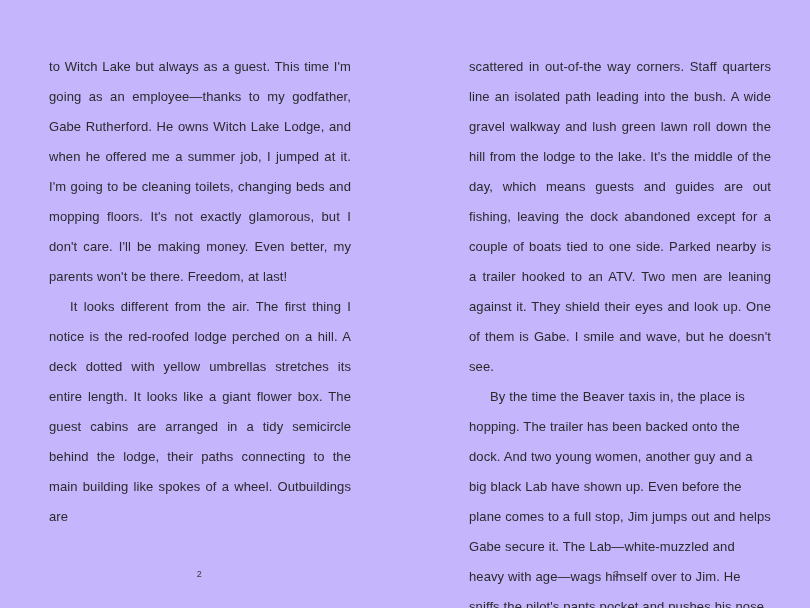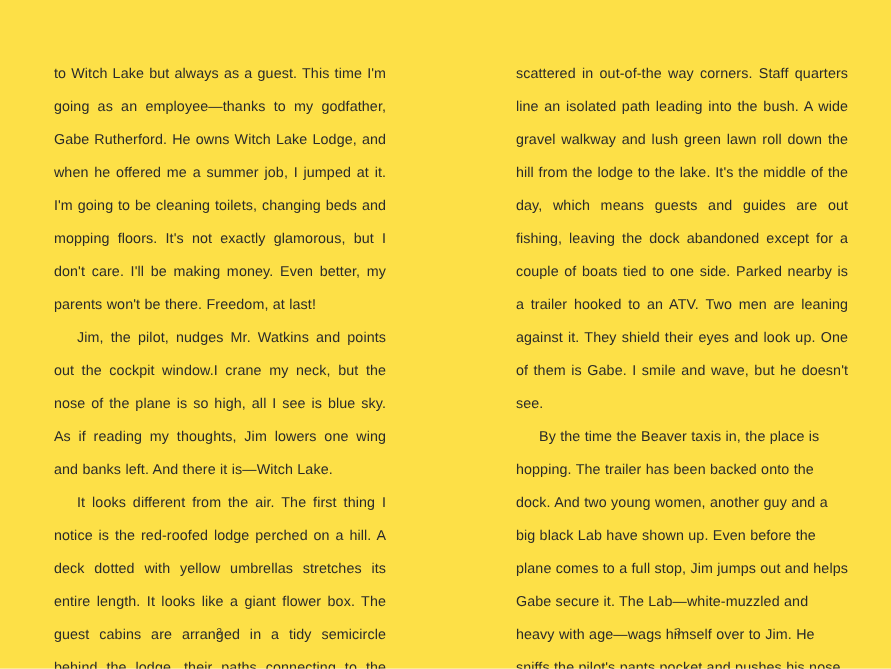--- a/index.html
+++ b/index.html
@@ -11,21 +11,21 @@
     width: 810px;
     height: 608px;
     font-family: "Liberation Sans", sans-serif;
     color: #2a2a2a;
     overflow: hidden;
   }
   .page-spread {
     position: relative;
     width: 810px;
     height: 608px;
-    background: #fde047;
+    background: #c4b5fd;
   }
   .page {
     position: absolute;
     top: 0;
     height: 608px;
   }
   .page-left  { left: 0;   width: 405px; }
   .page-right { left: 414px; width: 405px; }
 
   .text-column {
@@ -67,21 +67,20 @@
   .page-right .folio { left: 0; }
 </style>
 </head>
 <body>
 
 <div class="page-spread">
 
   <div class="page page-left">
     <div class="text-column">
       <p class="para">to Witch Lake but always as a guest. This time I'm going as an employee—thanks to my godfather, Gabe Rutherford. He owns Witch Lake Lodge, and when he offered me a summer job, I jumped at it. I'm going to be cleaning toilets, changing beds and mopping floors. It's not exactly glamorous, but I don't care. I'll be making money. Even better, my parents won't be there. Freedom, at last!</p>
-      <p class="para indented">Jim, the pilot, nudges Mr. Watkins and points out the cockpit window.I crane my neck, but the nose of the plane is so high, all I see is blue sky. As if reading my thoughts, Jim lowers one wing and banks left. And there it is—Witch Lake.</p>
       <p class="para indented">It looks different from the air. The first thing I notice is the red-roofed lodge perched on a hill. A deck dotted with yellow umbrellas stretches its entire length. It looks like a giant flower box. The guest cabins are arranged in a tidy semicircle behind the lodge, their paths connecting to the main building like spokes of a wheel. Outbuildings are</p>
     </div>
     <div class="folio">2</div>
   </div>
 
   <div class="page page-right">
     <div class="text-column">
       <p class="para">scattered in out-of-the way corners. Staff quarters line an isolated path leading into the bush. A wide gravel walkway and lush green lawn roll down the hill from the lodge to the lake. It's the middle of the day, which means guests and guides are out fishing, leaving the dock abandoned except for a couple of boats tied to one side. Parked nearby is a trailer hooked to an ATV. Two men are leaning against it. They shield their eyes and look up. One of them is Gabe. I smile and wave, but he doesn't see.</p>
       <p class="para indented last-of-page">By the time the Beaver taxis in, the place is hopping. The trailer has been backed onto the dock. And two young women, another guy and a big black Lab have shown up. Even before the plane comes to a full stop, Jim jumps out and helps Gabe secure it. The Lab—white-muzzled and heavy with age—wags himself over to Jim. He sniffs the pilot's pants pocket and pushes his nose into his hand. When Jim ignores him, the Lab lifts his head and barks.</p>
     </div>

